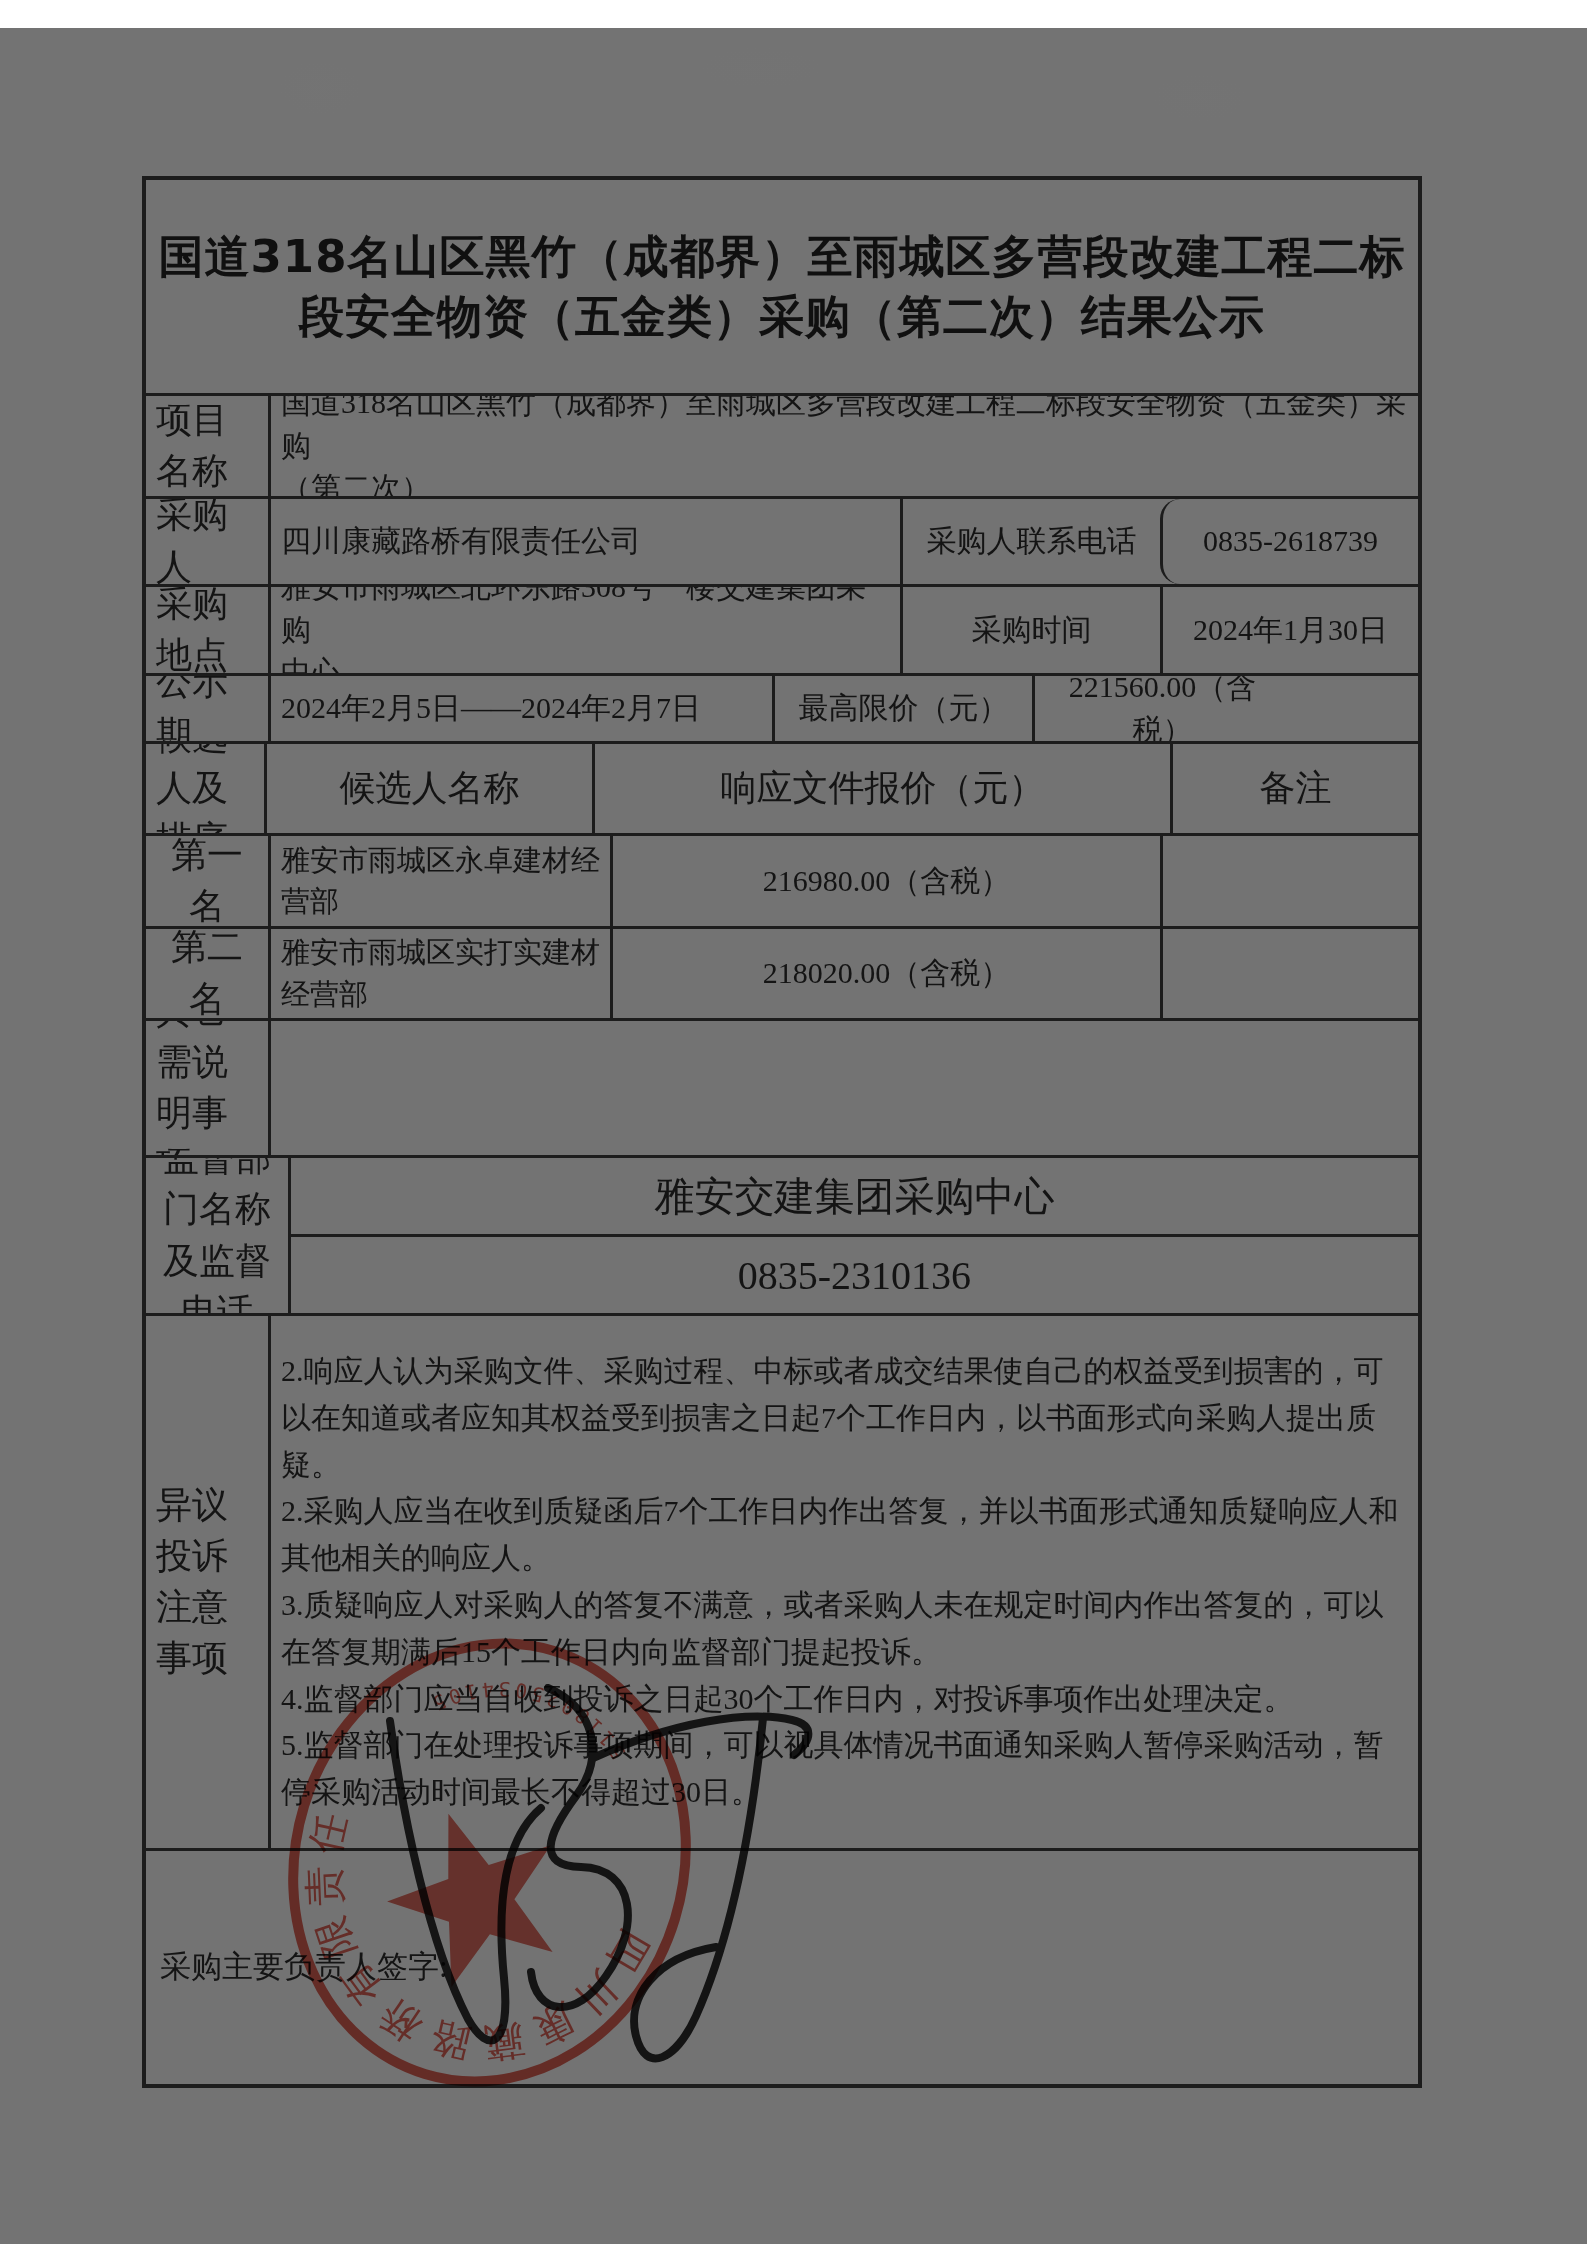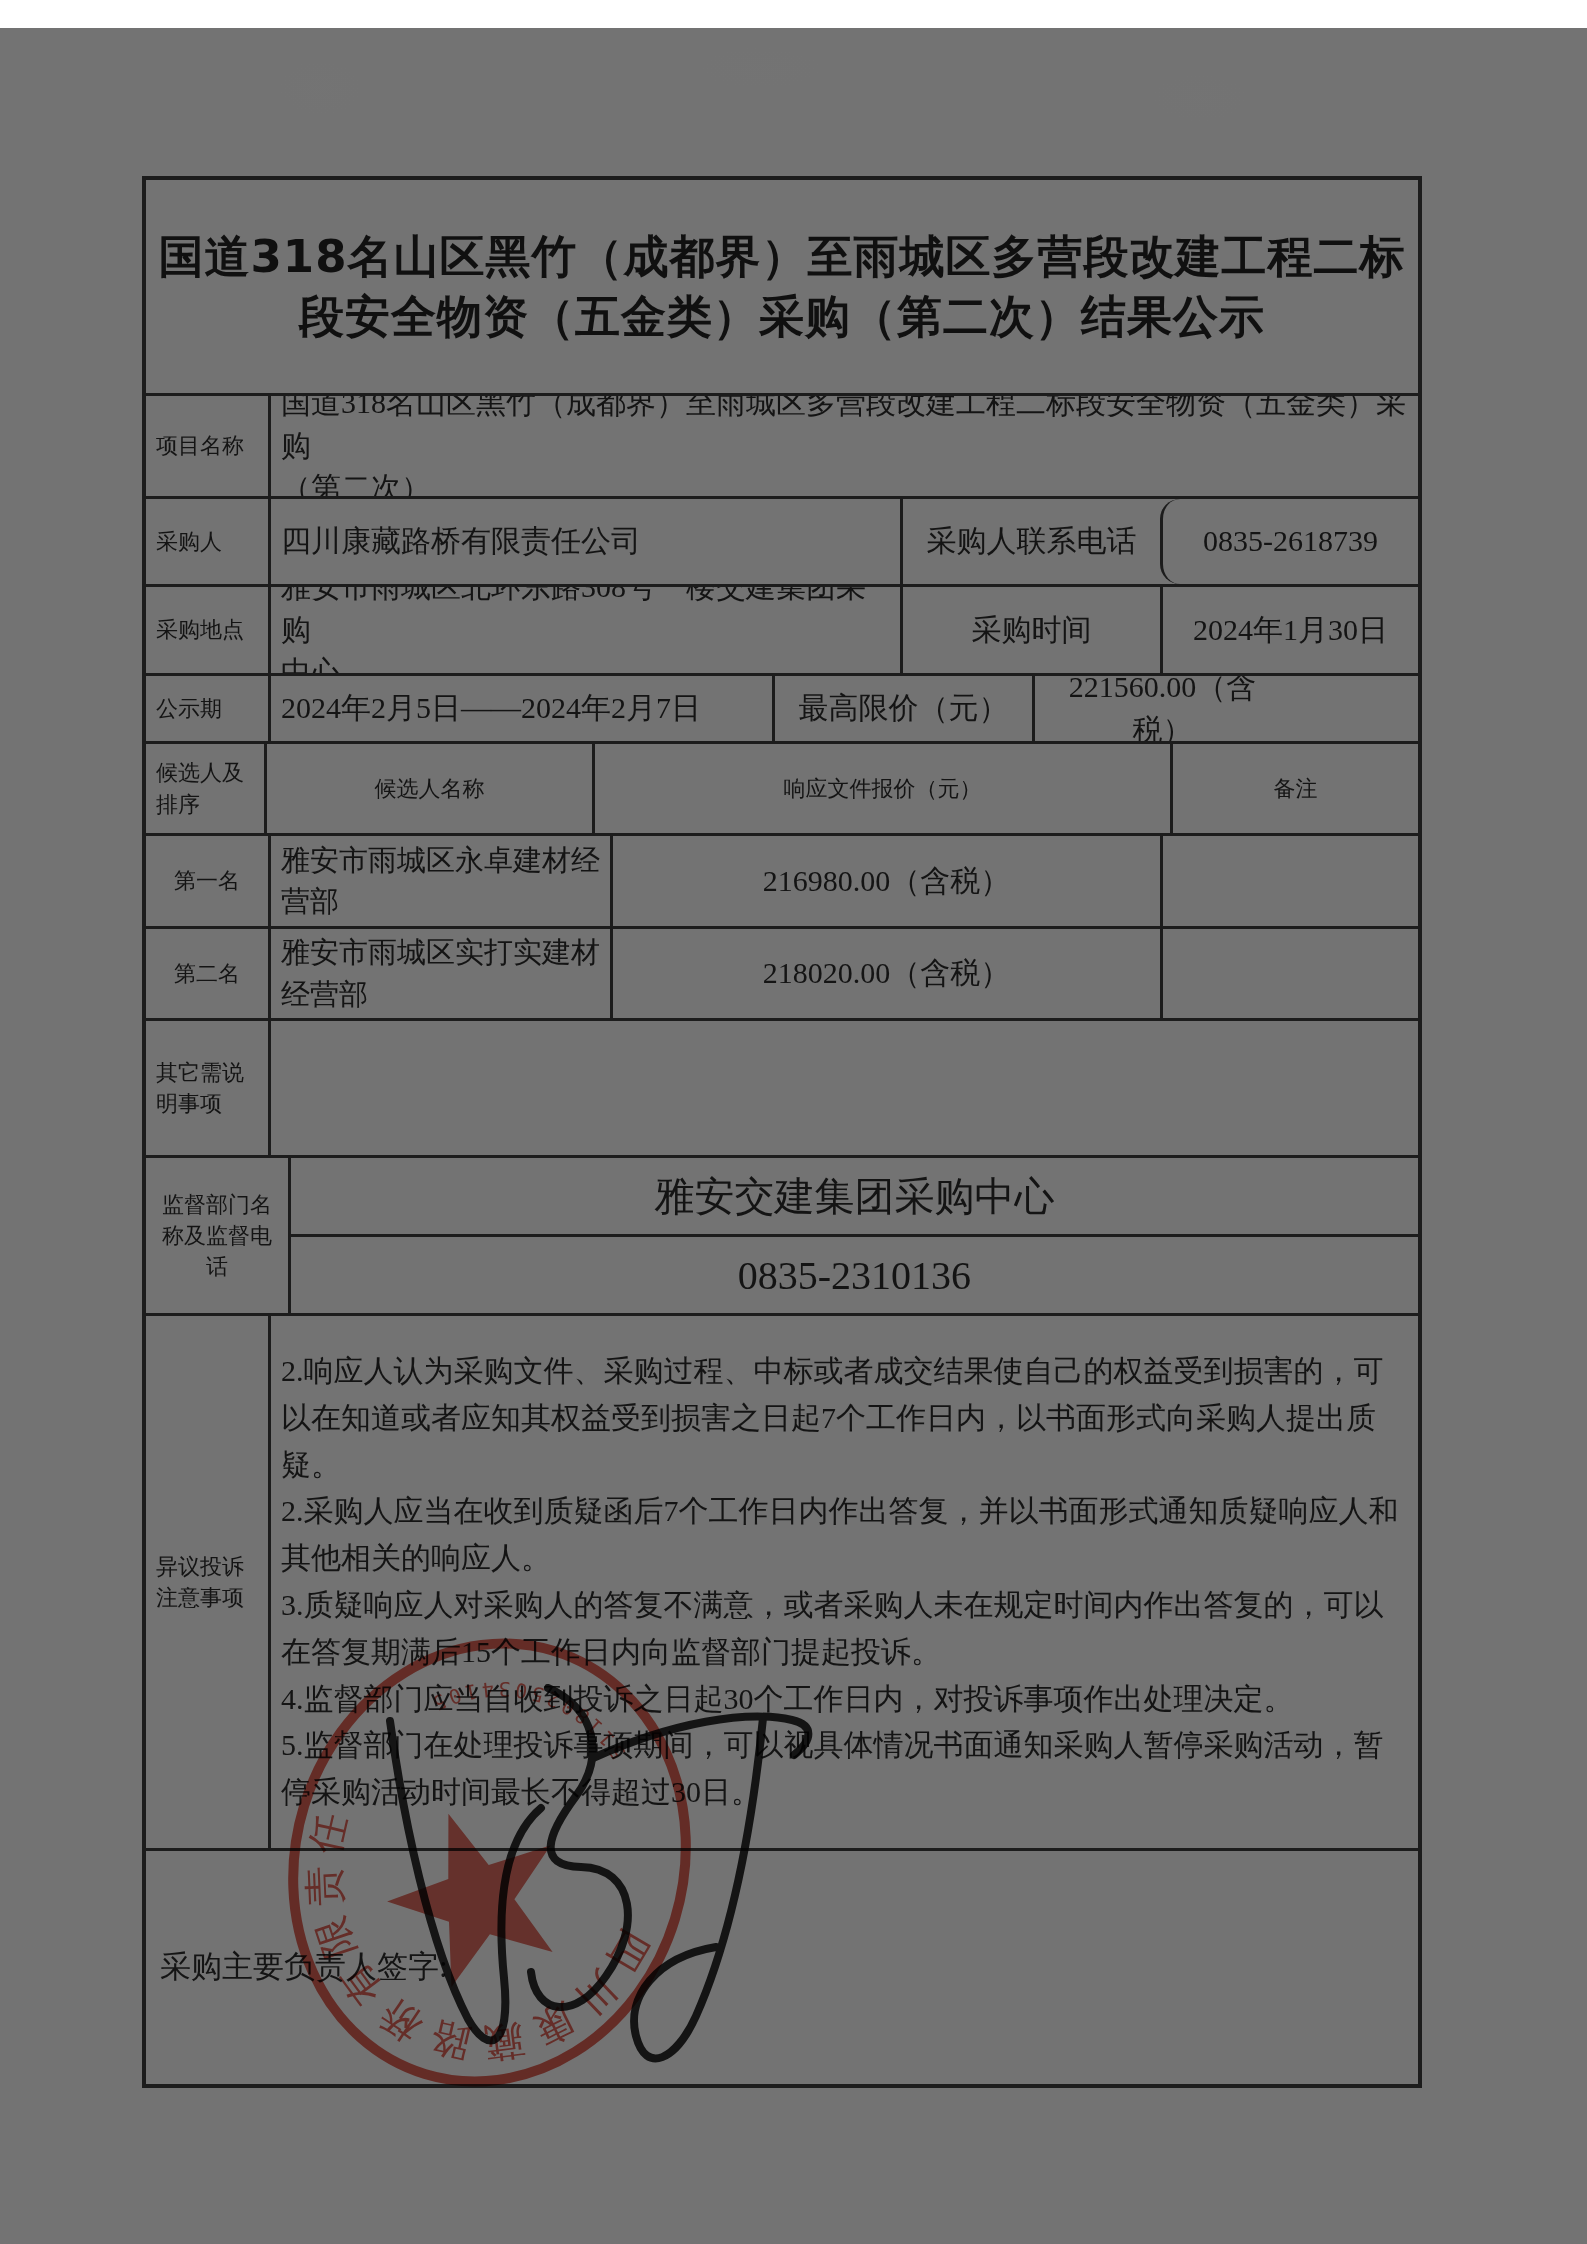--- a/index.html
+++ b/index.html
@@ -25,21 +25,21 @@
   }
   .row{position:absolute;left:0;width:1272px;display:flex;box-sizing:border-box;}
   .row.bt{border-top:3px solid #1c1c1c;}
   .cell{
     box-sizing:border-box;display:flex;align-items:center;
     padding:4px 10px;white-space:pre-line;line-height:1.42;
     font-size:30px;overflow:hidden;
   }
   .cell.bl{border-left:3px solid #1c1c1c;}
   .cell.center{justify-content:center;text-align:center;}
-  .label{font-size:22px;}
+  .label{font-size:36px;}
   .title-cell{
     position:absolute;left:0;top:0;width:1272px;height:213px;
     display:flex;align-items:center;justify-content:center;text-align:center;
     font-family:"DejaVu Sans","Liberation Sans",sans-serif;
     font-weight:900;font-size:45px;line-height:1.32;white-space:pre-line;
     letter-spacing:1px;color:#101010;
   }
   .sub-stack{display:flex;flex-direction:column;box-sizing:border-box;}
   .sub-row{box-sizing:border-box;display:flex;align-items:center;justify-content:center;
     font-size:40px;white-space:pre-line;}

